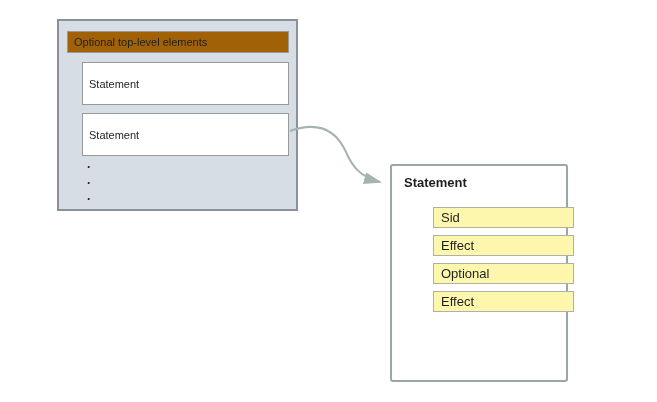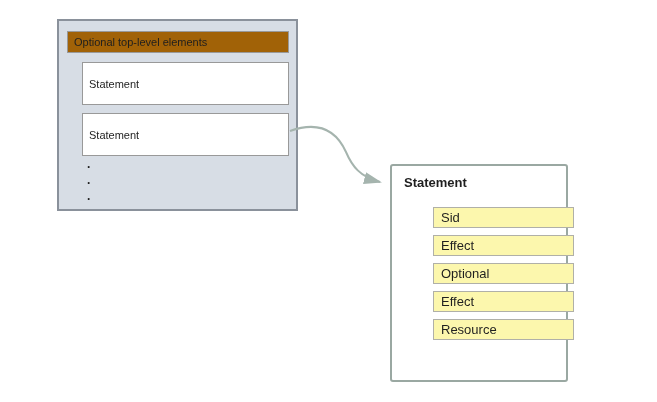--- a/index.html
+++ b/index.html
@@ -127,17 +127,16 @@
     <path d="M 290 131 C 318 121, 336 130, 346 152 C 352 166, 360 177, 380 182" fill="none" stroke="var(--arrow-color)" stroke-width="2" marker-end="url(#arrowhead)"></path>
   </svg>
 
   <div class="detail-box">
     <div class="detail-title">Statement</div>
     <div class="element-list">
       <div class="element-box">Sid</div>
       <div class="element-box">Effect</div>
       <div class="element-box">Optional</div>
       <div class="element-box">Effect</div>
-      <div class="element-box">Resource</div>
     </div>
   </div>
 
 </div>
 
 </body></html>

